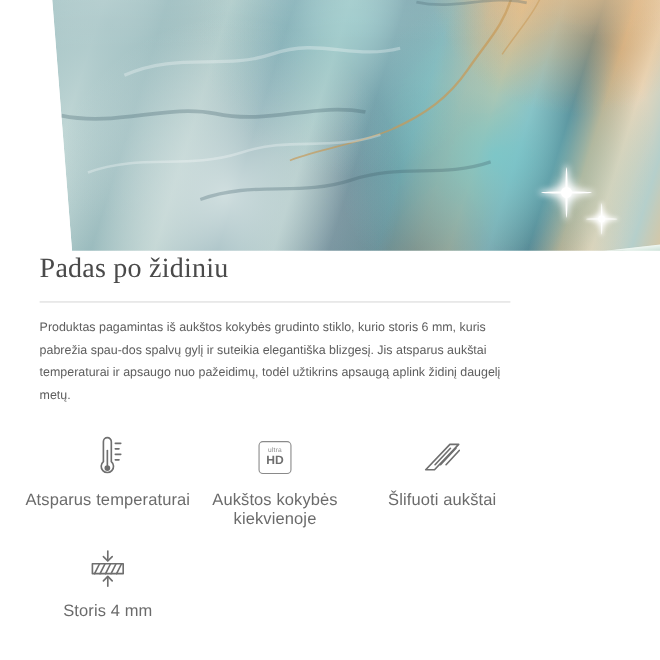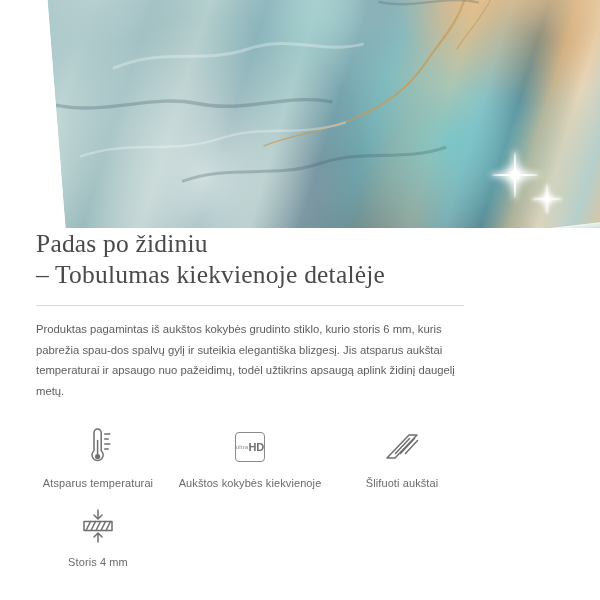--- a/index.html
+++ b/index.html
@@ -134,30 +134,30 @@
     align-items:center;
     justify-content:flex-start;
   }
   .feat-icon {
     height:46px;
     display:flex; align-items:center; justify-content:center;
     color:#6f6f6f;
   }
   .feat-label {
     margin-top:7px;
-    font-size:11px;
+    font-size:15px;
     color:#6b6b6b;
     text-align:center;
     letter-spacing:.1px;
   }
   .ultrahd {
     width:30px; height:30px;
     border:1.4px solid #8a8a8a;
     border-radius:4px;
-    display:flex; flex-direction:row;
+    display:flex; flex-direction:column;
     align-items:center; justify-content:center;
     line-height:1;
   }
   .ultrahd .u1 { font-size:6px; color:#8a8a8a; letter-spacing:.2px; }
   .ultrahd .u2 { font-size:11px; font-weight:700; color:#6f6f6f; margin-top:1px; }
 </style>
 </head>
 <body>
 
 <div class="hero">
@@ -193,21 +193,20 @@
     </div>
   <div class="sparkle" id="sp2">
       <i></i>
     </div>
 </div>
 
 <div class="content">
 
   <h1 class="headline">
     <span>Padas po židiniu</span>
-    <span class="l2">– Tobulumas kiekvienoje detalėje</span>
   </h1>
 
   <div class="rule"></div>
 
   <p class="paragraph">Produktas pagamintas iš aukštos kokybės grudinto stiklo, kurio storis 6 mm, kuris pabrežia spau-dos spalvų gylį ir suteikia elegantiška blizgesį. Jis atsparus aukštai temperaturai ir apsaugo nuo pažeidimų, todėl užtikrins apsaugą aplink židinį daugelį metų.</p>
 
   <div class="features">
 
     <div class="feature">
       <div class="feat-icon">

